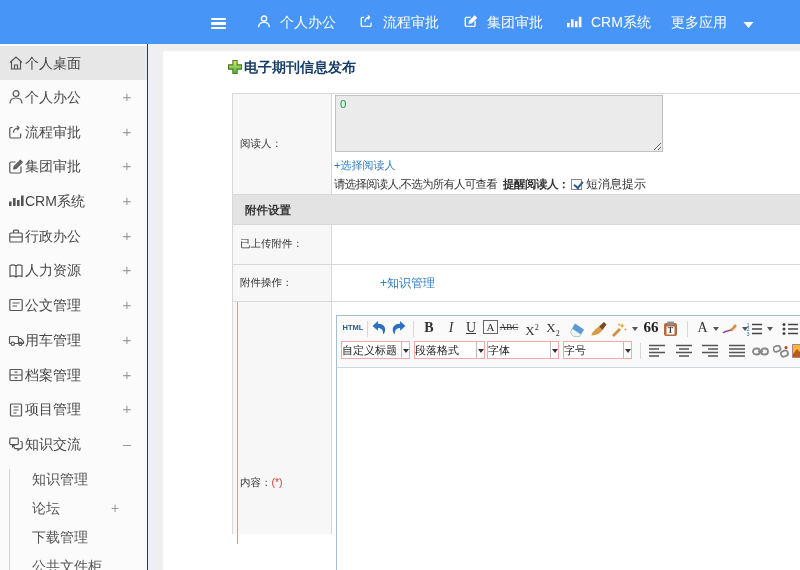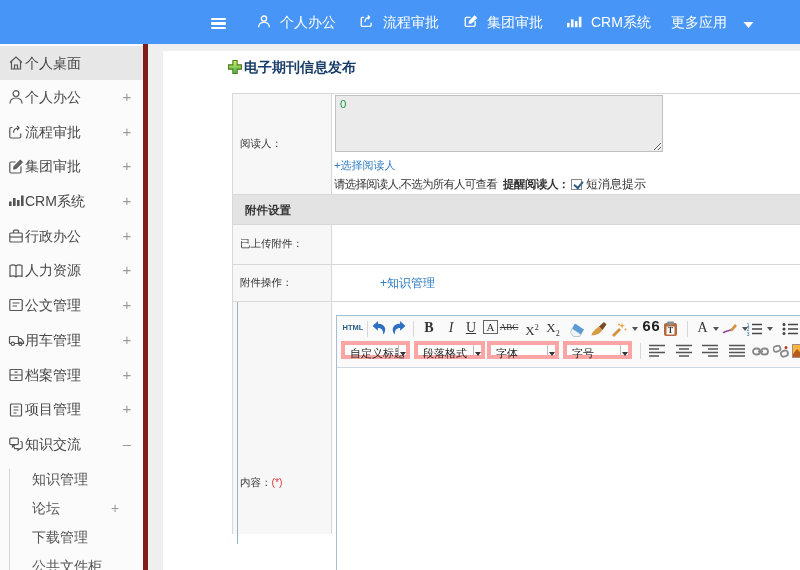--- a/index.html
+++ b/index.html
@@ -4,21 +4,21 @@
 <style>
 * { margin:0; padding:0; box-sizing:border-box; }
 html,body { width:800px; height:570px; overflow:hidden; }
 body { font-family:"Liberation Sans", sans-serif; background:#efefef; position:relative; }
 #topbar { position:absolute; left:0; top:0; width:800px; height:44px; background:#4795f7; color:#fff; }
 #logo { position:absolute; left:4px; top:14px; font-size:15px; color:#fff; }
 #burger { position:absolute; left:211px; top:17.5px; width:15px; }
 #burger div { height:2.6px; background:#fff; margin-bottom:2.1px; border-radius:1px; }
 .navitem { position:absolute; top:0; height:44px; line-height:44px; font-size:14px; color:#fff; white-space:nowrap; }
 .navitem svg { vertical-align:-2px; margin-right:9px; }
-#sidebar { position:absolute; left:0; top:44px; width:148px; height:526px; background:#fbfbfb; border-right:5px solid #7f1d1d; }
+#sidebar { position:absolute; left:0; top:44px; width:148px; height:526px; background:#fbfbfb; border-right:1px solid #7f1d1d; }
 .sitem { position:relative; height:34.7px; line-height:34.7px; font-size:14px; color:#474747; padding-left:25px; white-space:nowrap; }
 .sitem.active { background:#e7e7e7; height:34px; }
 .sitem svg { position:absolute; left:8px; top:50%; margin-top:-8px; }
 .plus { position:absolute; left:120px; top:0; width:14px; text-align:center; color:#9a9a9a; font-size:15px; font-weight:400; }
 .sub { position:relative; padding-top:3px; }
 .sub:before { content:""; position:absolute; left:9px; top:7px; bottom:-6px; width:1px; background:#d5d5d5; }
 .subitem { position:relative; height:29px; line-height:29px; font-size:14px; color:#555; padding-left:32px; white-space:nowrap; }
 .subplus { position:absolute; left:108px; top:0; width:14px; text-align:center; color:#9a9a9a; font-size:14px; }
 #content { position:absolute; left:163px; top:51px; width:637px; height:519px; background:#fff; }
 #ptitle { position:absolute; left:65px; top:8px; font-size:14px; font-weight:bold; color:#173c68; }
@@ -43,21 +43,21 @@
 #row-content { height:233px; }
 #ftable { border-left:1px solid #d8d8d8; }
 #blueline { position:absolute; left:4px; top:0; bottom:-10px; width:1px; background:#8eb4cd; }
 
 #editor { position:absolute; left:3px; top:13px; width:465px; height:300px; border:1px solid #a4bed4; background:#fff; }
 #toolbar { position:absolute; left:0; top:0; right:0; height:52px; background:#fafafa; border-bottom:1px solid #ccd9e2; }
 .tb { position:absolute; height:20px; top:2px; }
 .tb1 { top:3px; }
 .tsep { position:absolute; top:5px; width:1px; height:16px; background:#d8d8d8; }
 .tbtn { position:absolute; top:3px; height:17px; line-height:17px; font-size:13px; color:#333; text-align:center; }
-.combo { position:absolute; top:25.5px; height:18px; background:#fff; border:4px solid #fca5a5; font-size:11px; color:#222; line-height:16px; padding-left:5px; white-space:nowrap; }
+.combo { position:absolute; top:25.5px; height:18px; background:#fff; border:1px solid #fca5a5; font-size:11px; color:#222; line-height:16px; white-space:nowrap; }
 .combo .arr { position:absolute; right:0; top:0; bottom:0; width:8px; border-left:1px solid #bbb; background:#fff; }
 .combo .arr:after { content:""; position:absolute; left:1px; top:7px; border:3px solid transparent; border-top:4px solid #333; }
 .ticon { position:absolute; top:28px; }
 .darr { display:inline-block; width:0; height:0; border:3px solid transparent; border-top:4px solid #555; vertical-align:2px; margin-left:2px; }
 </style>
 </head>
 <body>
 <div id="topbar">
   <div id="burger">
       <div></div>
@@ -226,21 +226,21 @@
                 <path d="M1.5 14.5 C2 10.5 5.5 8.5 9 5.5 L12.5 9 C10 12.5 7 14 1.5 14.5 Z" fill="#d89b45"></path>
                 <path d="M9 5.5 L14 1 L16.5 3.5 L12.5 9 Z" fill="#7a4a20"></path>
               </svg>
             <svg class="tb tb1" style="left:273px;" width="18" height="16" viewBox="0 0 18 16">
                 <path d="M2 14 L9 7 L11 9 L4 16 Z" fill="#d4913f"></path>
                 <path d="M12 2 l0.8 2 2 0.8 -2 0.8 -0.8 2 -0.8 -2 -2 -0.8 2 -0.8 Z" fill="#e8a33d"></path>
                 <circle cx="9" cy="3.5" r="1" fill="#e8a33d"></circle>
                 <circle cx="15.5" cy="8.5" r="1" fill="#e8a33d"></circle>
               </svg>
             <span class="darr" style="position:absolute; left:293px; top:11px;"></span>
-            <span class="tbtn" style="left:303px; width:22px; font-weight:bold; font-size:15px; font-family:Liberation Mono, monospace; color:#222;">66</span>
+            <span class="tbtn" style="left:303px; width:22px; font-weight:bold; font-size:15px; font-family:Liberation Serif, serif; color:#222;">66</span>
             <svg class="tb tb1" style="left:326px;" width="15" height="16" viewBox="0 0 15 16">
                 <rect x="1" y="2" width="13" height="13" rx="2" fill="#b5693a"></rect>
                 <rect x="4" y="0.5" width="7" height="3.5" rx="1" fill="#8d8d8d"></rect>
                 <rect x="3.5" y="5.5" width="8" height="8" fill="#fff"></rect>
                 <text x="7.5" y="12" font-size="8" font-weight="bold" fill="#333" text-anchor="middle" font-family="Liberation Serif">T</text>
               </svg>
             <span class="tsep" style="left:350px;"></span>
             <span class="tbtn" style="left:358px; width:15px; font-size:14px; font-family:'Liberation Serif',serif;">A</span>
               <span class="darr" style="position:absolute; left:374px; top:11px;"></span>
             <svg class="tb tb1" style="left:384px;" width="18" height="16" viewBox="0 0 18 16">

